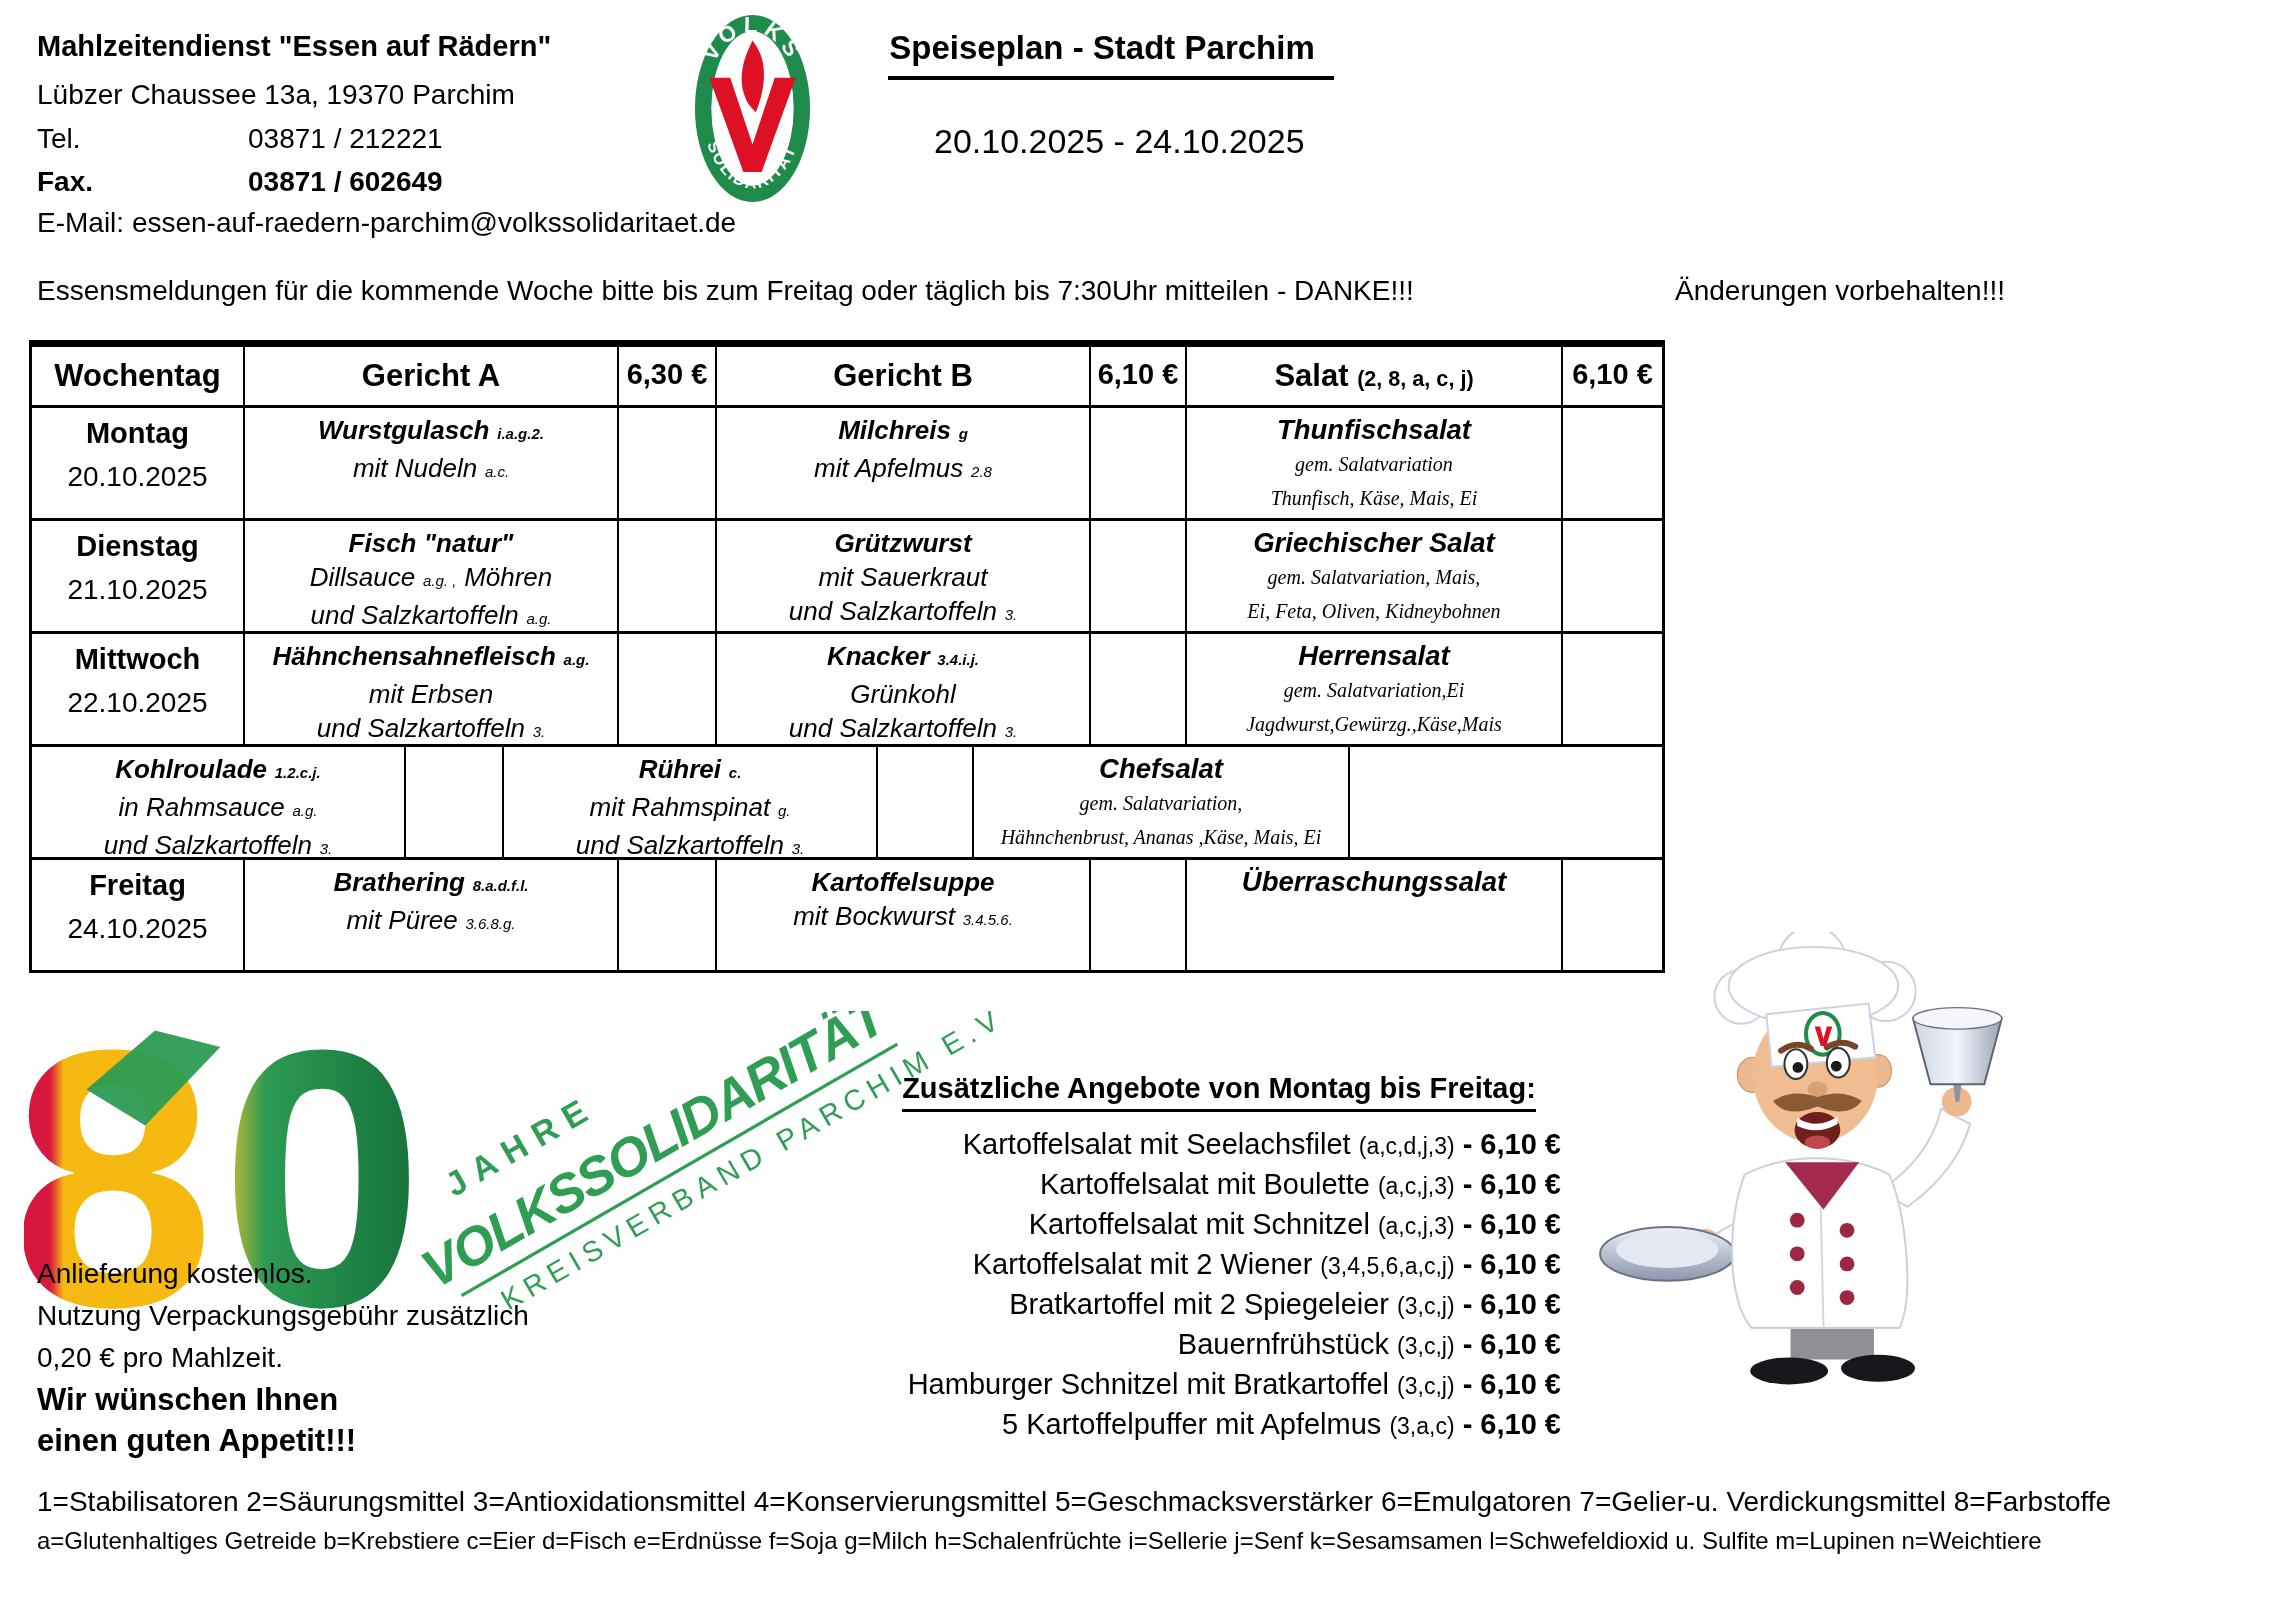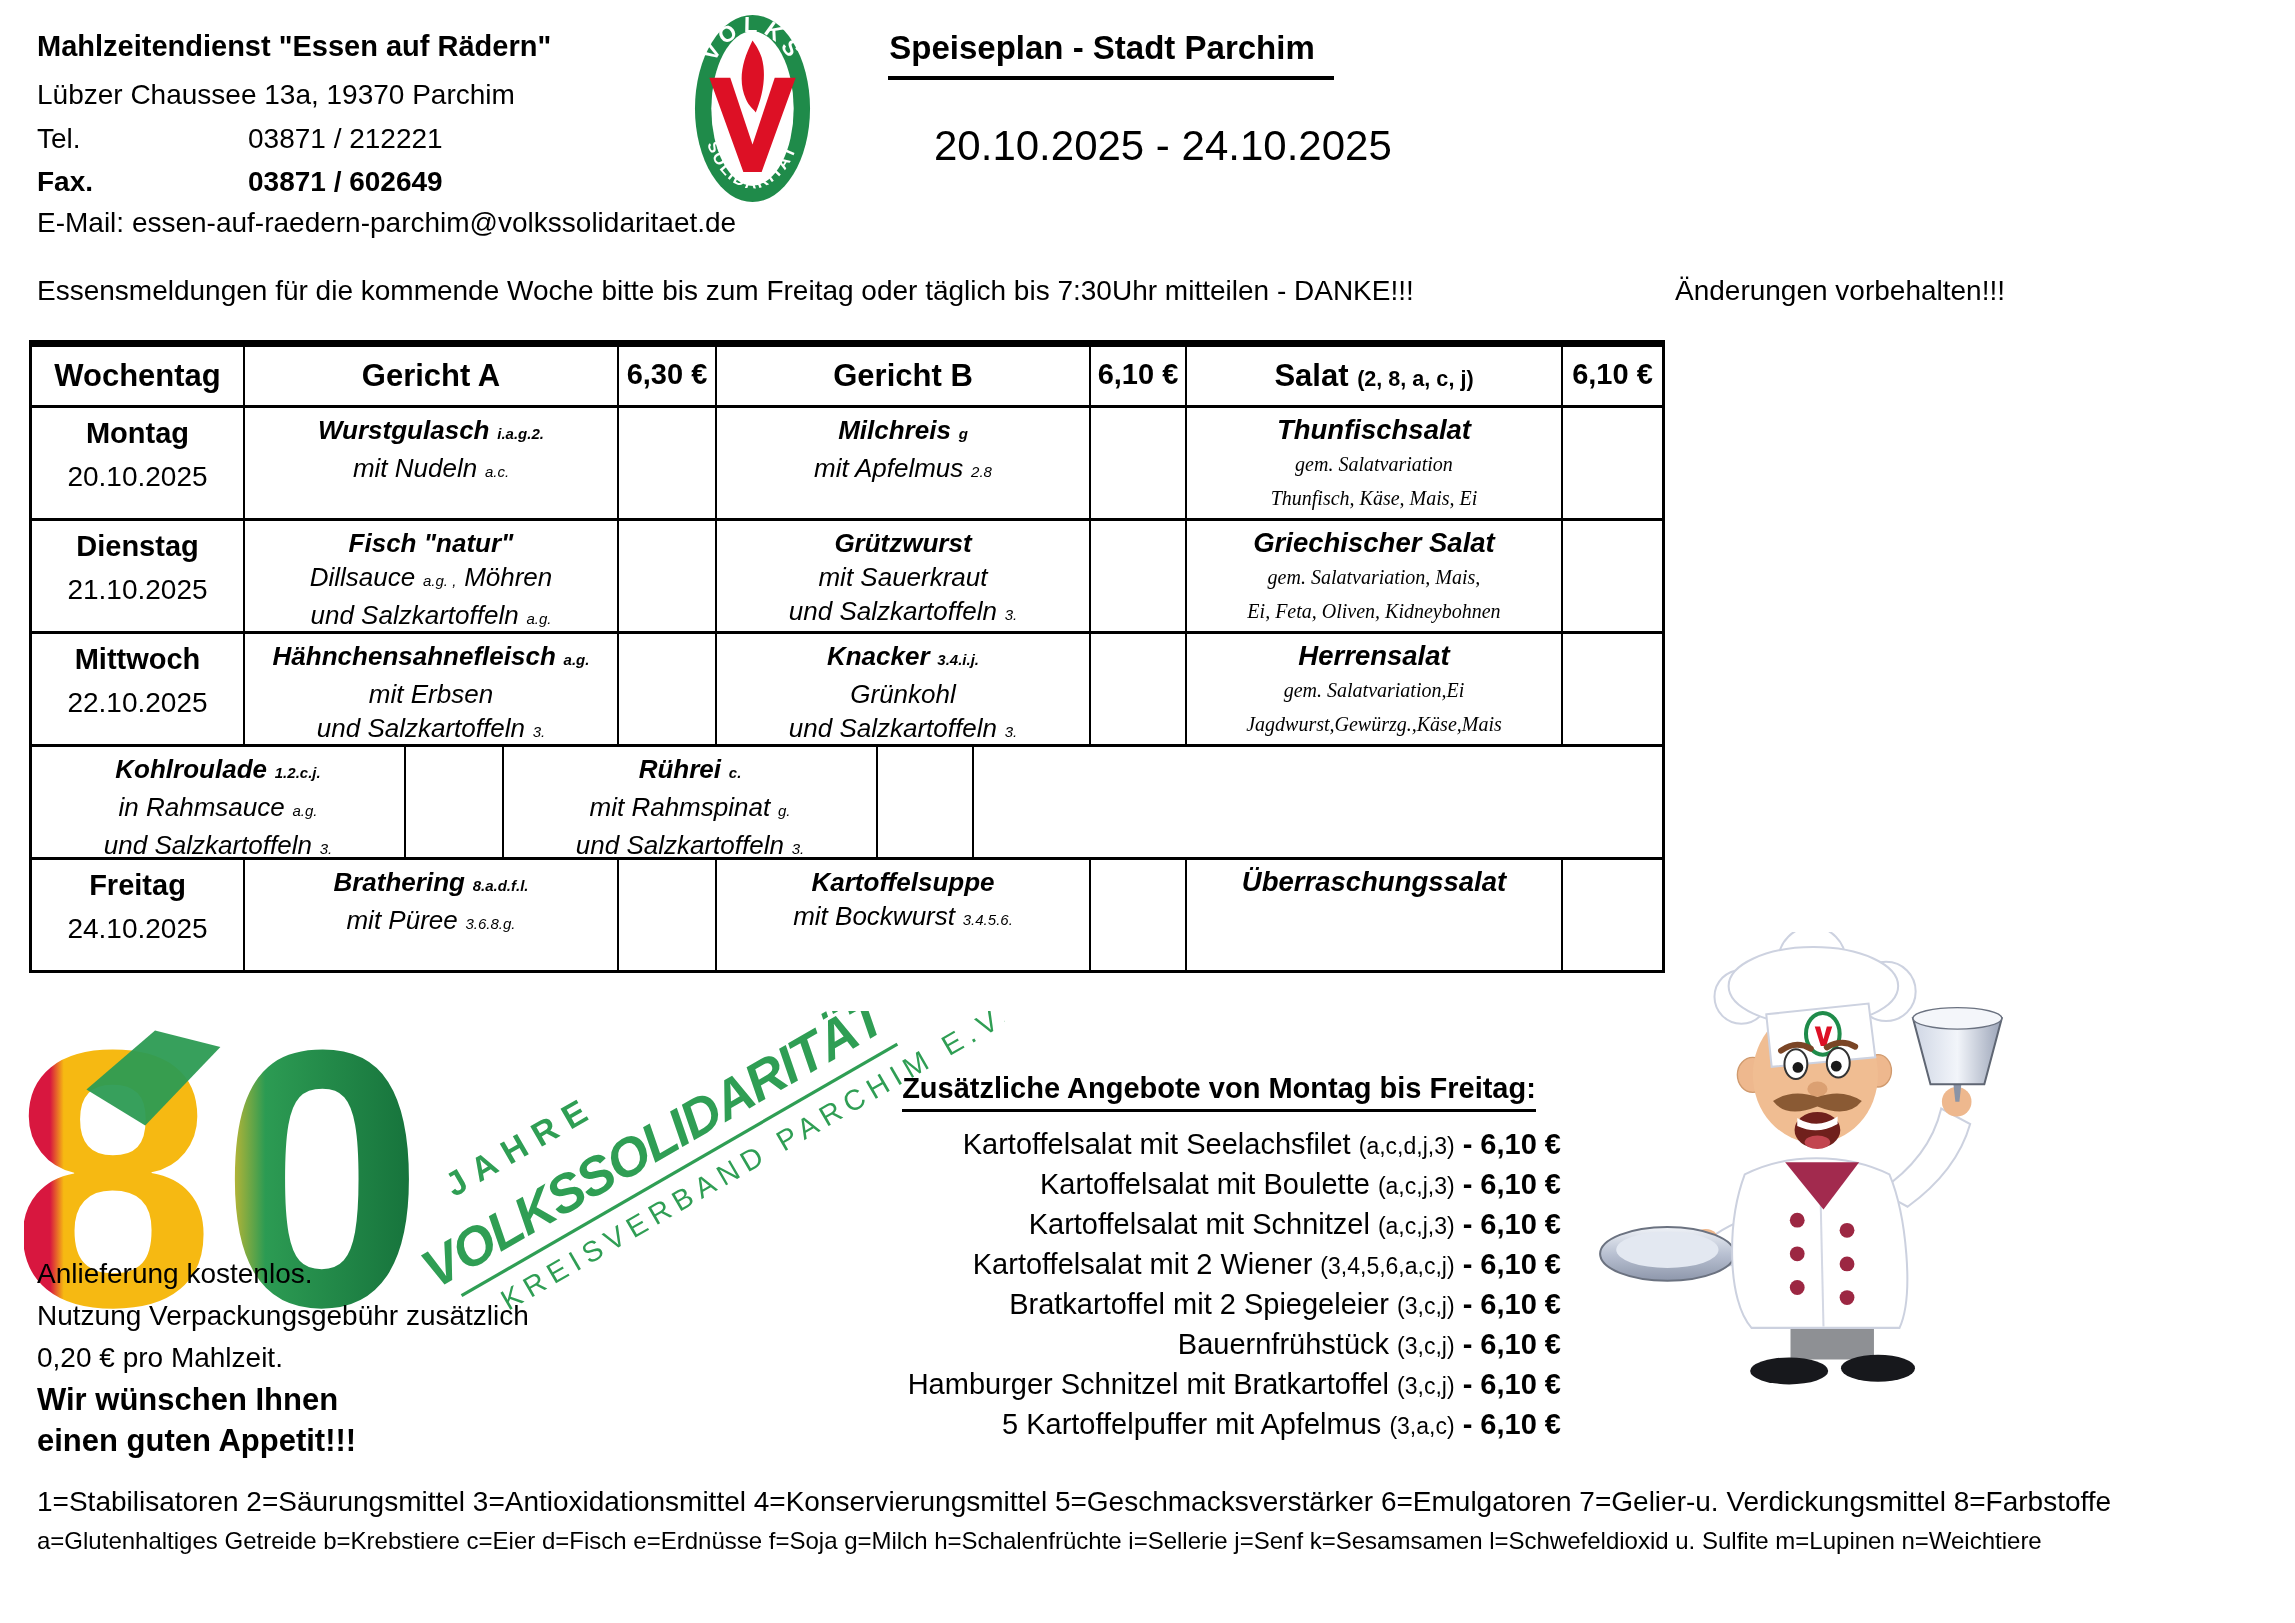--- a/index.html
+++ b/index.html
@@ -11,21 +11,21 @@
   .org{left:37px;top:30px;font-size:29px;font-weight:bold;}
   .addr{left:37px;top:79px;font-size:28px;}
   .contact-row{left:37px;font-size:28px;}
   .contact-row .lbl{display:inline-block;width:211px;}
   .tel{top:123px;} .fax{top:166px;font-weight:bold;}
   .email{left:37px;top:207px;font-size:28px;}
 
   
   .title{left:888px;top:29px;font-size:33px;font-weight:bold;
          border-bottom:4.6px solid #000;padding:0 19.6px 9.2px 1.3px;}
-  .daterange{left:934px;top:122px;font-size:42px;}
+  .daterange{left:934px;top:122px;font-size:34px;}
 
   
   .notice-l{left:37px;top:275px;font-size:28px;}
   .notice-r{left:1675px;top:275px;font-size:28px;}
 
   
   .menu-table{position:absolute;left:29px;top:340px;width:1630px;
               border:3.3px solid #000;border-top-width:7.2px;box-sizing:content-box;}
   .thead{display:flex;height:58px;border-bottom:3.9px solid #000;}
   .trow{display:flex;height:110px;border-bottom:3.9px solid #000;}
@@ -199,20 +199,25 @@
             <div class="line"><span class="seg">in Rahmsauce</span><span class="seg sm">a.g.</span></div>
             <div class="line"><span class="seg">und Salzkartoffeln</span><span class="seg sm">3.</span></div>
           </div>
           <div class="tcell c2"></div>
           <div class="tcell c3 dishcell">
             <div class="line"><span class="seg">Rührei</span><span class="seg sm">c.</span></div>
             <div class="line"><span class="seg">mit Rahmspinat</span><span class="seg sm">g.</span></div>
             <div class="line"><span class="seg">und Salzkartoffeln</span><span class="seg sm">3.</span></div>
           </div>
           <div class="tcell c4"></div>
+          <div class="tcell c5 dishcell salat">
+            <div class="line"><span class="seg">Chefsalat</span></div>
+            <div class="line"><span class="seg">gem. Salatvariation,</span></div>
+            <div class="line"><span class="seg">Hähnchenbrust, Ananas ,Käse, Mais, Ei</span></div>
+          </div>
           <div class="tcell c6"></div>
         </div>
         <div class="trow">
           <div class="tcell c0 daycell">
             <span class="day">Freitag</span>
             <span class="ddate">24.10.2025</span>
           </div>
           <div class="tcell c1 dishcell">
             <div class="line"><span class="seg">Brathering</span><span class="seg sm">8.a.d.f.l.</span></div>
             <div class="line"><span class="seg">mit Püree</span><span class="seg sm">3.6.8.g.</span></div>

